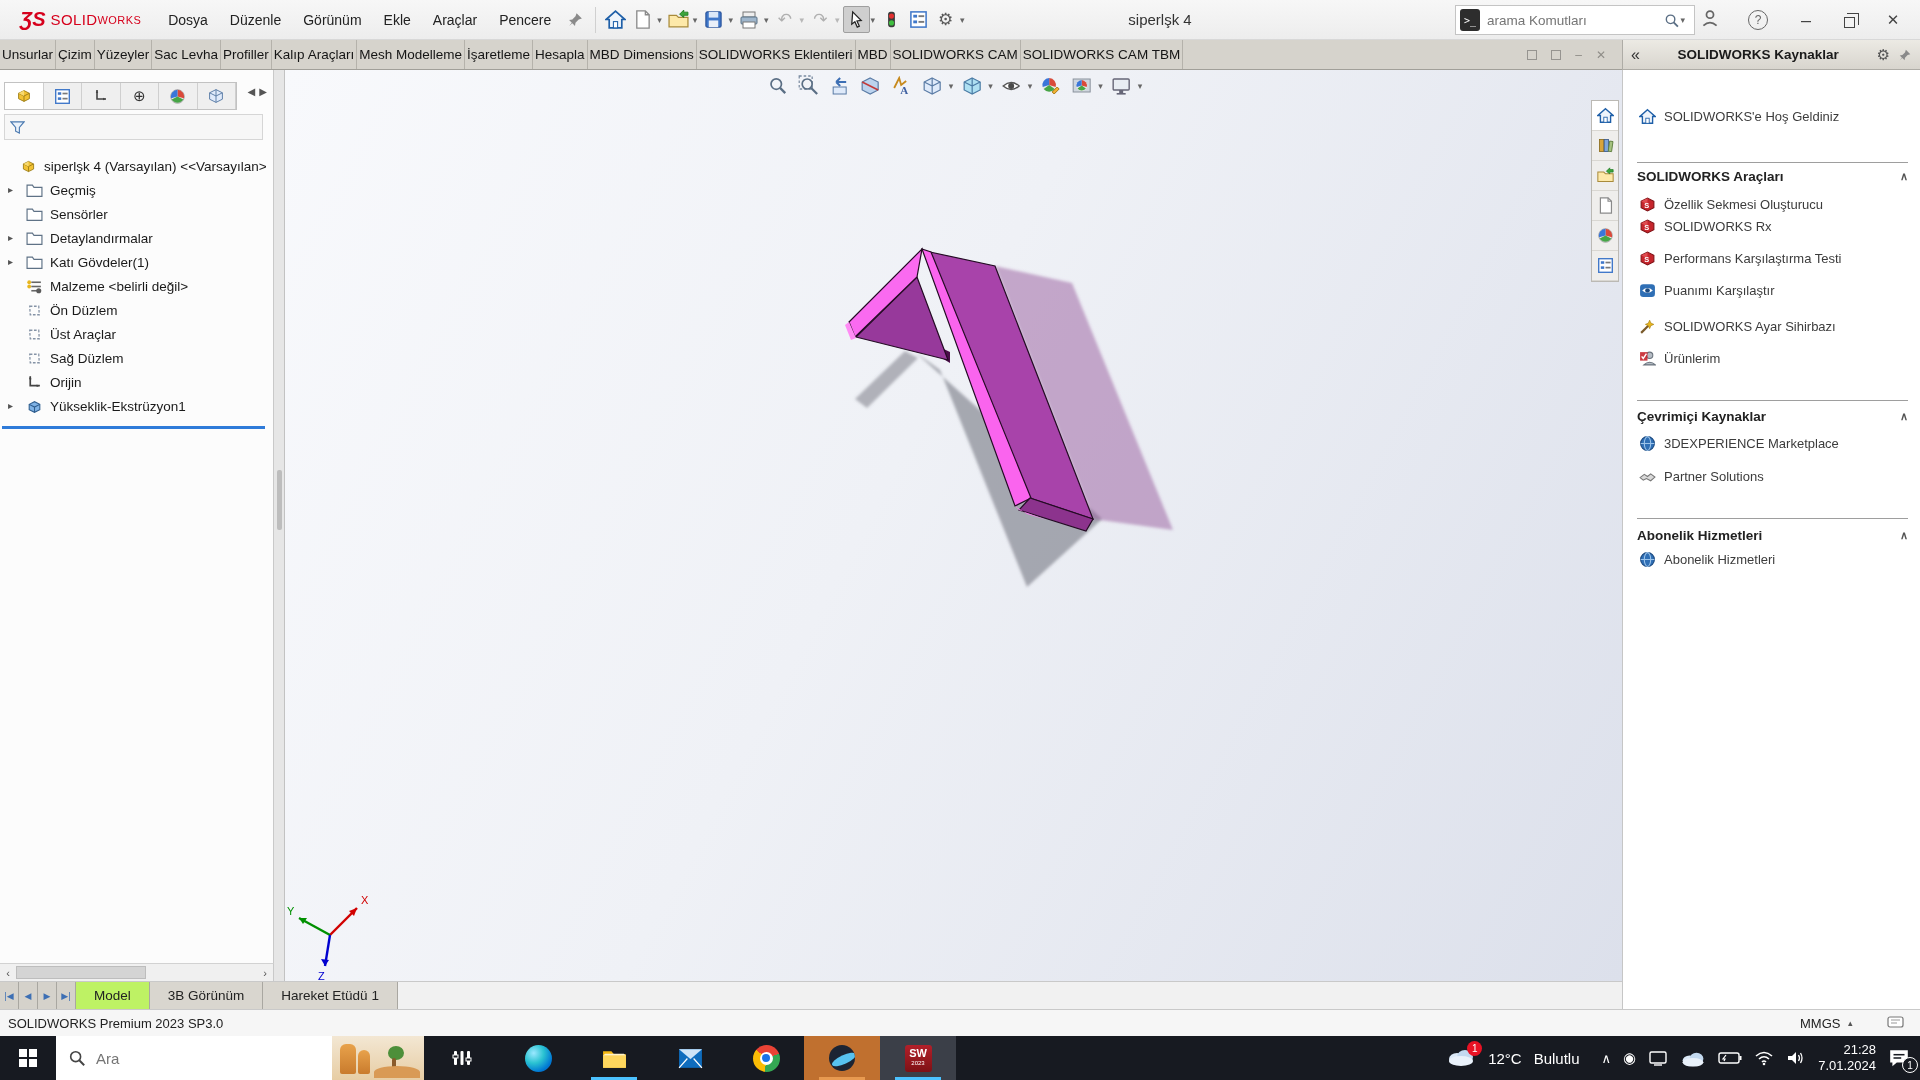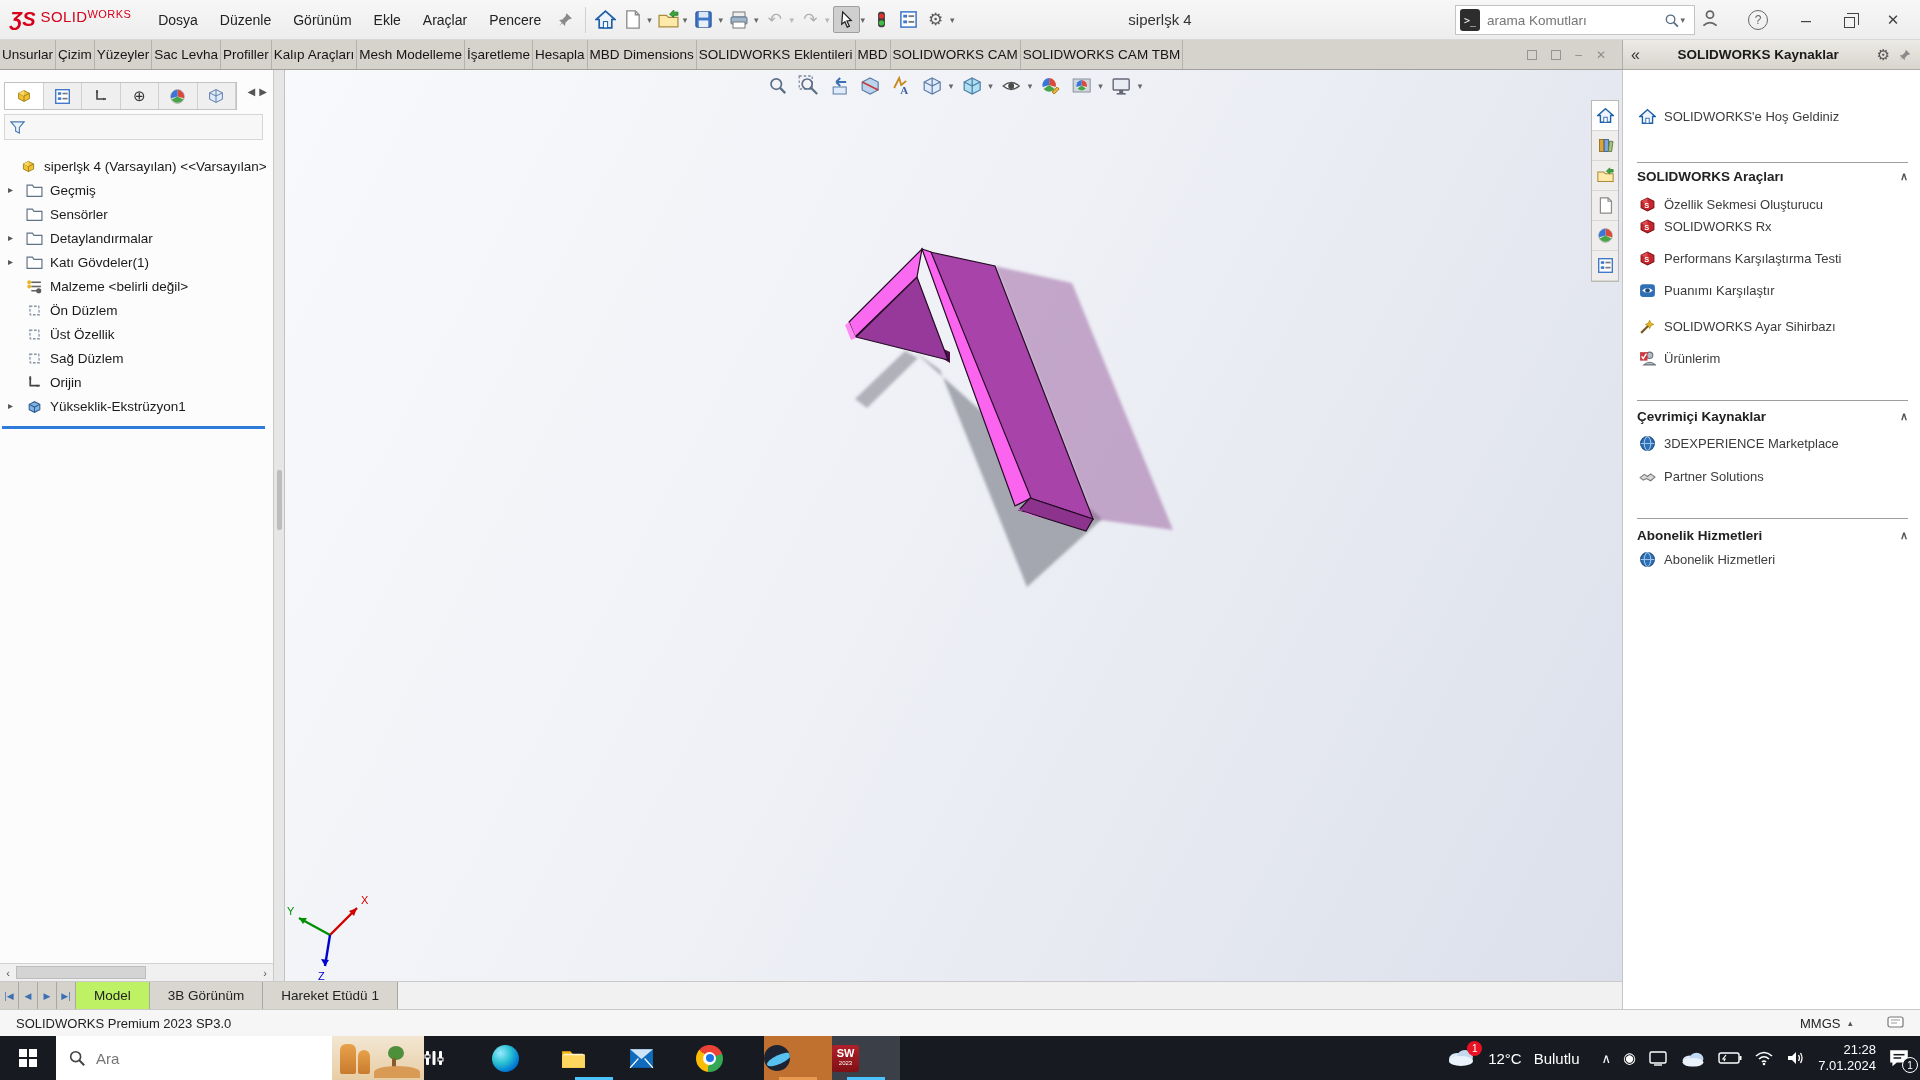--- a/index.html
+++ b/index.html
@@ -1,20 +1,20 @@
 <!DOCTYPE html>
 <html><head>
 <meta charset="utf-8">
 <style>
 *{box-sizing:border-box;margin:0;padding:0}
 html,body{width:1920px;height:1080px;overflow:hidden}
 #frame{position:relative;width:1920px;height:1080px;font-family:"Liberation Sans",sans-serif;background:#fff;overflow:hidden}
 
 .titlebar{position:absolute;left:0;top:0;width:1920px;height:40px;background:linear-gradient(#f7f7f7,#ededed);border-bottom:1px solid #d8d8d8;display:flex;align-items:center}
-.logo{display:flex;align-items:flex-start;padding:0 16px 0 10px;color:#d6001c;white-space:nowrap}
+.logo{display:flex;align-items:center;padding:0 16px 0 20px;color:#d6001c;white-space:nowrap}
 .logo-mark{font-weight:bold;font-style:italic;font-size:20px;margin-right:5px}
 .logo-solid{font-weight:normal;font-size:15px;letter-spacing:.4px}
 .logo-works{font-size:11px;letter-spacing:.4px}
 .menu{padding:0 11px;font-size:14px;color:#222;height:40px;display:flex;align-items:center;cursor:default}
 .tb-ico{width:27px;height:27px;display:flex;align-items:center;justify-content:center;border-radius:2px}
 .tb-ico.pressed{background:#cfcfcf;border:1px solid #9f9f9f}
 .dd{font-size:9px;color:#666;margin:0 3px 0 1px}
 .sep-v{width:1px;height:26px;background:#d0d0d0;margin:0 6px}
 .doc-title{position:absolute;left:1040px;top:11px;width:240px;text-align:center;font-size:15px;color:#333}
 .sw-search{position:absolute;left:1455px;top:5px;width:240px;height:30px;background:#fff;border:1px solid #c4c4c4;display:flex;align-items:center;padding:0 6px 0 4px}
@@ -74,21 +74,21 @@
 
 .tbar{position:absolute;left:0;top:1036px;width:1920px;height:44px;background:#171a21;display:flex;align-items:center;color:#fff}
 .start{width:56px;height:44px;display:flex;align-items:center;justify-content:center}
 .win-logo{display:grid;grid-template-columns:8px 8px;grid-template-rows:8px 8px;gap:1.5px}
 .win-logo div{background:#fff}
 .tsearch{width:368px;height:44px;background:#fff;display:flex;align-items:center;padding-left:12px;color:#333;position:relative}
 .tsearch input{border:none;outline:none;font-size:15px;width:180px;font-family:"Liberation Sans",sans-serif;color:#333}
 .desert{position:absolute;right:0;top:0;width:92px;height:44px;overflow:hidden;background:linear-gradient(#f3e7d3,#e7cda4)}
 .rock{position:absolute;background:linear-gradient(#e8a24b,#c97b2d);border-radius:6px 6px 2px 2px}
 .tree-blob{position:absolute;background:#4d8f3a;border-radius:50%}
-.app{width:68px;height:44px;display:flex;align-items:center;justify-content:flex-start;position:relative}
+.app{width:76px;height:44px;display:flex;align-items:center;justify-content:center;position:relative}
 .app .ul{position:absolute;bottom:0;left:15px;right:15px;height:3px;background:#4cc2ff}
 .app.active{background:#3b3f48}
 .tray{margin-left:auto;display:flex;align-items:center;gap:12px;padding-right:10px}
 .tray-txt{font-size:15px;color:#fff;white-space:nowrap}
 .clock{font-size:13px;text-align:right;line-height:16px;white-space:nowrap}
 .badge{position:absolute;right:-6px;top:-5px;min-width:15px;height:15px;border-radius:50%;background:#e81224;color:#fff;font-size:10px;display:flex;align-items:center;justify-content:center;padding:0 2px}
 .notif{position:relative;display:flex;align-items:center}
 .notif-cnt{position:absolute;right:-8px;bottom:-4px;width:16px;height:16px;border:1.4px solid #fff;border-radius:50%;font-size:10px;display:flex;align-items:center;justify-content:center;background:#171a21}
 </style>
 </head>
@@ -464,21 +464,21 @@
       <div class="trow">
         <svg class="ic16" width="16" height="16">
             <use href="#s-plane"></use>
           </svg>
         <span>Ön Düzlem</span>
       </div>
       <div class="trow">
         <svg class="ic16" width="16" height="16">
             <use href="#s-plane"></use>
           </svg>
-        <span>Üst Özellik</span>
+        <span>Üst Araçlar</span>
       </div>
       <div class="trow">
         <svg class="ic16" width="16" height="16">
             <use href="#s-plane"></use>
           </svg>
         <span>Sağ Düzlem</span>
       </div>
       <div class="trow">
         <svg class="ic16" width="16" height="16">
             <use href="#s-origin"></use>
@@ -753,21 +753,21 @@
       </div>
     <div class="navbtn">
         <span>▶|</span>
       </div>
     <div class="dtab active">Model</div>
     <div class="dtab">3B Görünüm</div>
     <div class="dtab">Hareket Etüdü 1</div>
   </div>
 
   <div class="status">
-    <span style="padding-left:16px">SOLIDWORKS Premium 2023 SP3.0</span>
+    <span style="padding-left:8px">SOLIDWORKS Premium 2023 SP3.0</span>
     <span style="position:absolute;left:1800px">MMGS</span>
     <span style="position:absolute;left:1848px;font-size:9px;color:#555">▴</span>
     <svg style="position:absolute;right:16px;top:6px" width="17" height="14" viewBox="0 0 17 14">
         <rect x="1" y="1" width="15" height="10" rx="2" fill="#fff" stroke="#777" stroke-width="1.2"></rect>
         <line x1="4" y1="4" x2="13" y2="4" stroke="#999"></line>
         <line x1="4" y1="7" x2="10" y2="7" stroke="#999"></line>
       </svg>
   </div>
 
   <div class="tbar">

